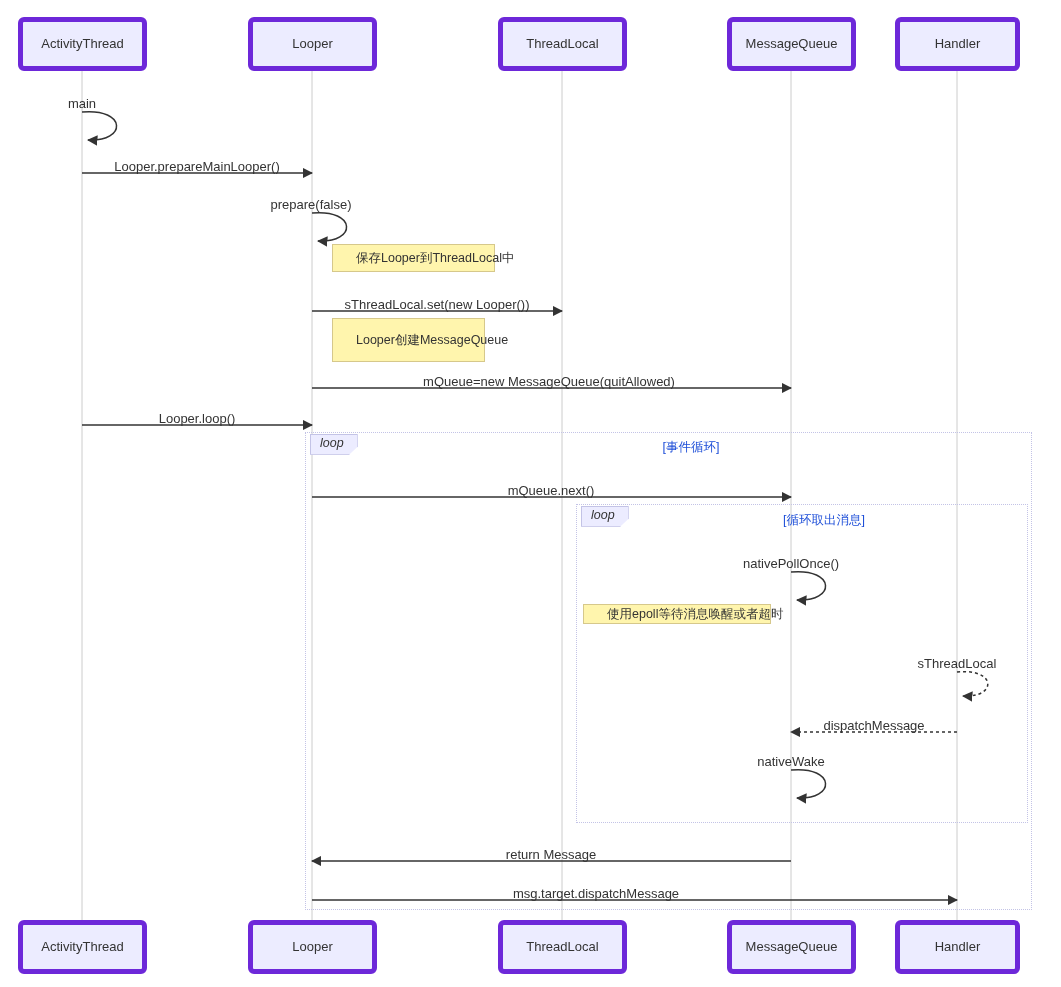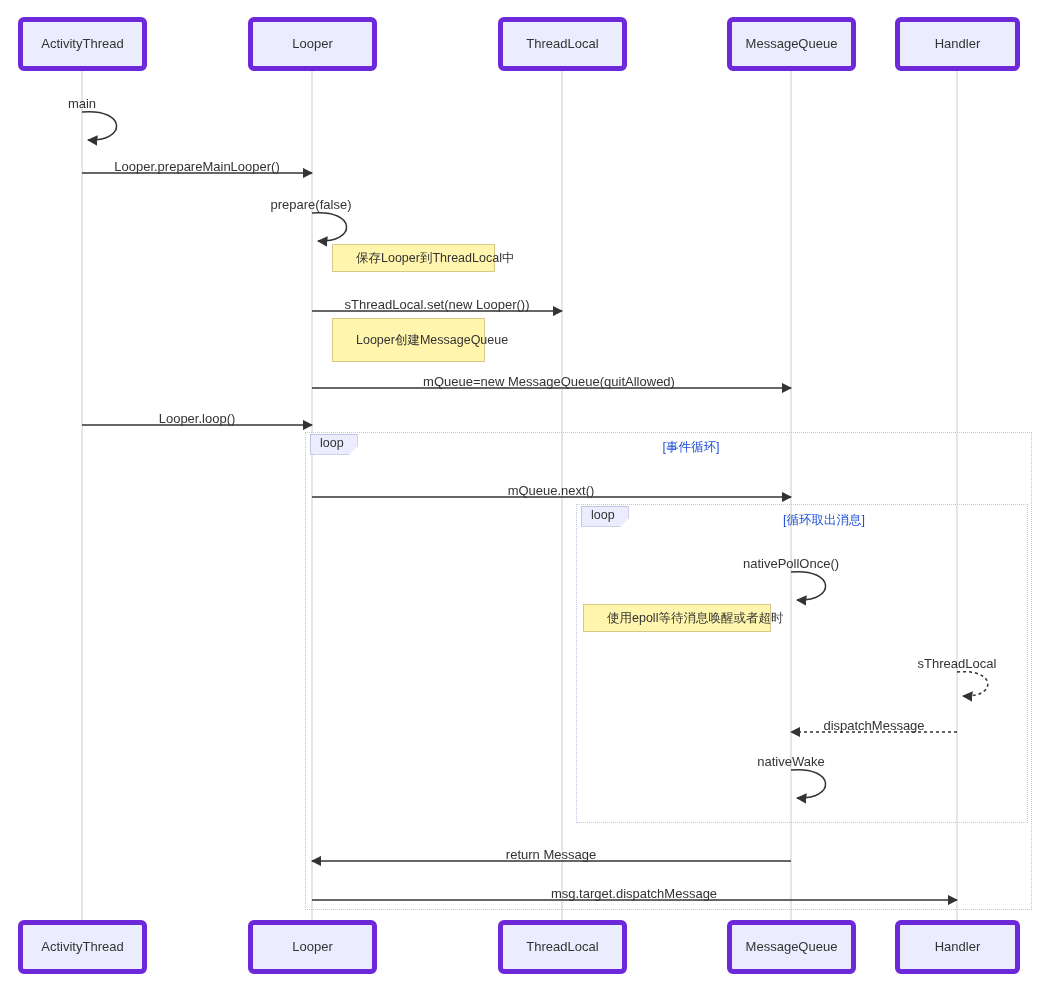--- a/index.html
+++ b/index.html
@@ -38,20 +38,21 @@
   .frag{
     position:absolute;box-sizing:border-box;
     border:1.6px dotted #C3C3E6;background:transparent;
   }
   .frag-tag{
     position:absolute;box-sizing:border-box;
     background:#ECECFF;border:1px solid #C3C3E6;
     font-size:12.5px;color:#333333;font-weight:400;
     padding:2px 13px 3px 9px;line-height:1.1;
     clip-path:polygon(0 0,100% 0,100% 62%,82% 100%,0 100%);
+    font-style:italic;
   }
   .frag-title{
     position:absolute;font-size:12.5px;color:#1d4ed8;
     white-space:nowrap;transform:translateX(-50%);line-height:1;
   }
 </style>
 </head>
 <body>
 
 <svg id="canvas" viewBox="0 0 1061 987" xmlns="http://www.w3.org/2000/svg">
@@ -105,29 +106,29 @@
     <div class="frag" style="left: 305px; top: 432px; width: 727px; height: 478px;"></div>
     <div class="frag-tag" style="left: 310px; top: 434px;">loop</div>
     <div class="frag-title" style="left: 691px; top: 441px;">[事件循环]</div>
     <div class="frag" style="left: 576px; top: 504px; width: 452px; height: 319px;"></div>
     <div class="frag-tag" style="left: 581px; top: 506px;">loop</div>
     <div class="frag-title" style="left: 824px; top: 514px;">[循环取出消息]</div>
   </div>
 <div id="notes">
     <div class="note" style="left: 332px; top: 244px; width: 163px; height: 28px;">保存Looper到ThreadLocal中</div>
     <div class="note" style="left: 332px; top: 318px; width: 153px; height: 44px;">Looper创建MessageQueue</div>
-    <div class="note" style="left: 583px; top: 604px; width: 188px; height: 28px;">使用epoll等待消息唤醒或者超时</div>
+    <div class="note" style="left: 583px; top: 604px; width: 188px; height: 20px;">使用epoll等待消息唤醒或者超时</div>
   </div>
 <div id="labels">
     <div class="msg-label" style="left: 82px; top: 97px;">main</div>
     <div class="msg-label" style="left: 197px; top: 160px;">Looper.prepareMainLooper()</div>
     <div class="msg-label" style="left: 311px; top: 198px;">prepare(false)</div>
     <div class="msg-label" style="left: 437px; top: 298px;">sThreadLocal.set(new Looper())</div>
     <div class="msg-label" style="left: 549px; top: 375px;">mQueue=new MessageQueue(quitAllowed)</div>
     <div class="msg-label" style="left: 197px; top: 412px;">Looper.loop()</div>
     <div class="msg-label" style="left: 551px; top: 484px;">mQueue.next()</div>
     <div class="msg-label" style="left: 791px; top: 557px;">nativePollOnce()</div>
     <div class="msg-label" style="left: 957px; top: 657px;">sThreadLocal</div>
     <div class="msg-label" style="left: 874px; top: 719px;">dispatchMessage</div>
     <div class="msg-label" style="left: 791px; top: 755px;">nativeWake</div>
     <div class="msg-label" style="left: 551px; top: 848px;">return Message</div>
-    <div class="msg-label" style="left: 634px; top: 887px;">msg.target.dispatchMessage</div>
+    <div class="msg-label" style="left: 596px; top: 887px;">msg.target.dispatchMessage</div>
   </div>
 
 </body></html>

